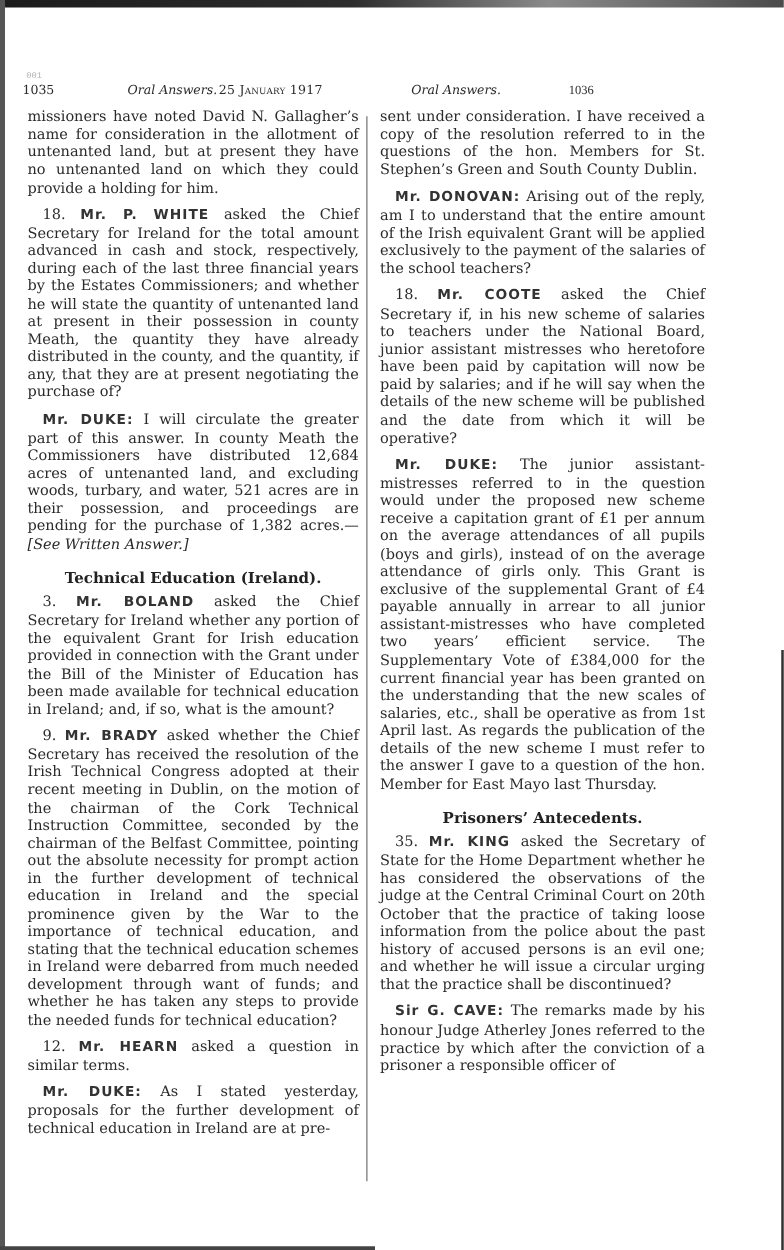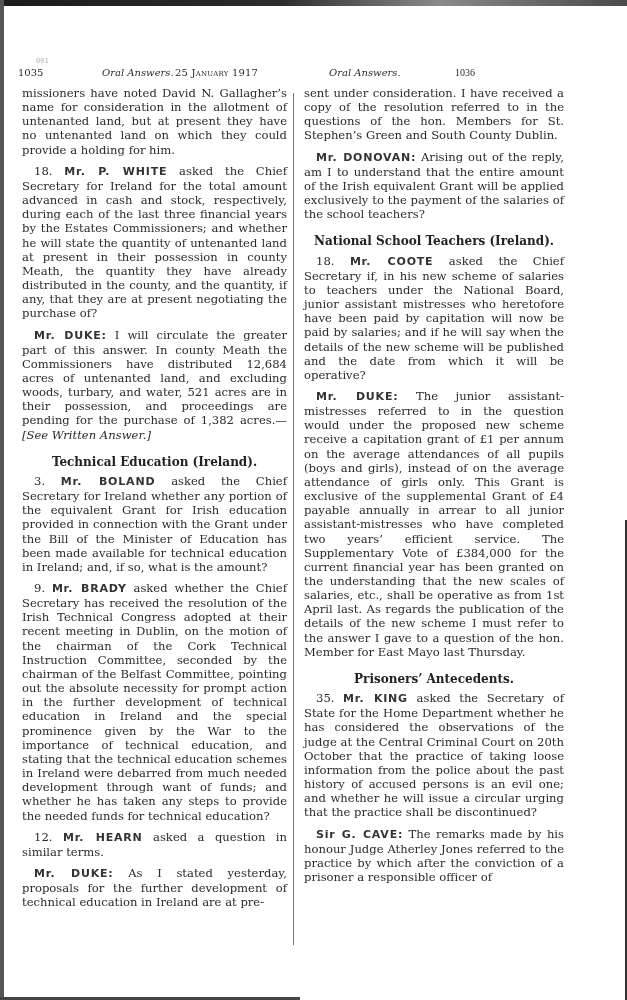--- a/index.html
+++ b/index.html
@@ -30,21 +30,21 @@
     height: 16px; font-size: 10px;
   }
   .header span { position: absolute; top: 0; white-space: nowrap; }
   .h-pl { left: 0; }
   .h-sl { left: 84px; font-style: italic; }
   .h-date { left: 157px; letter-spacing: 0.2px; }
   .h-sr { left: 311px; font-style: italic; }
   .h-pr { left: 437px; font-family: Liberation Serif, serif; }
   .smallcaps { font-variant: small-caps; }
   .margin-mark {
-    position: absolute; top: 57px; left: 36px; font-size: 7px; color: #b0b0b0;
+    position: absolute; top: 57px; left: 21px; font-size: 7px; color: #b0b0b0;
     font-family: Liberation Mono, monospace;
   }
 
   .col {
     position: absolute; top: 86px; width: 265px;
     font-size: 11.6px; line-height: 14.15px;
   }
   .col-left { left: 22px; }
   .col-right { left: 304px; width: 260px; }
   .divider {
@@ -128,21 +128,20 @@
 
 <div class="col col-right">
   <p class="cont">sent under consideration. I have received a copy of the resolution referred to in the questions of the hon. Members for St. Stephen’s Green and South County Dublin.</p>
 
   <p class="ind">
     <span class="speaker caps">Mr. DONOVAN:</span>
     <span>Arising out of the reply, am I to understand that the entire amount of the Irish equivalent Grant will be applied exclusively to the payment of the salaries of the school teachers?</span>
   </p>
 
 
-  <div class="section-title">National School Teachers (Ireland).</div>
 
   <p class="ind">
     <span>18.</span>
     <span class="speaker caps">Mr. COOTE</span>
     <span>asked the Chief Secretary if, in his new scheme of salaries to teachers under the National Board, junior assistant mistresses who heretofore have been paid by capitation will now be paid by salaries; and if he will say when the details of the new scheme will be published and the date from which it will be operative?</span>
   </p>
 
   <p class="ind">
     <span class="speaker caps">Mr. DUKE:</span>
     <span>The junior assistant-mistresses referred to in the question would under the proposed new scheme receive a capitation grant of £1 per annum on the average attendances of all pupils (boys and girls), instead of on the average attendance of girls only. This Grant is exclusive of the supplemental Grant of £4 payable annually in arrear to all junior assistant-mistresses who have completed two years’ efficient service. The Supplementary Vote of £384,000 for the current financial year has been granted on the understanding that the new scales of salaries, etc., shall be operative as from 1st April last. As regards the publication of the details of the new scheme I must refer to the answer I gave to a question of the hon. Member for East Mayo last Thursday.</span>

